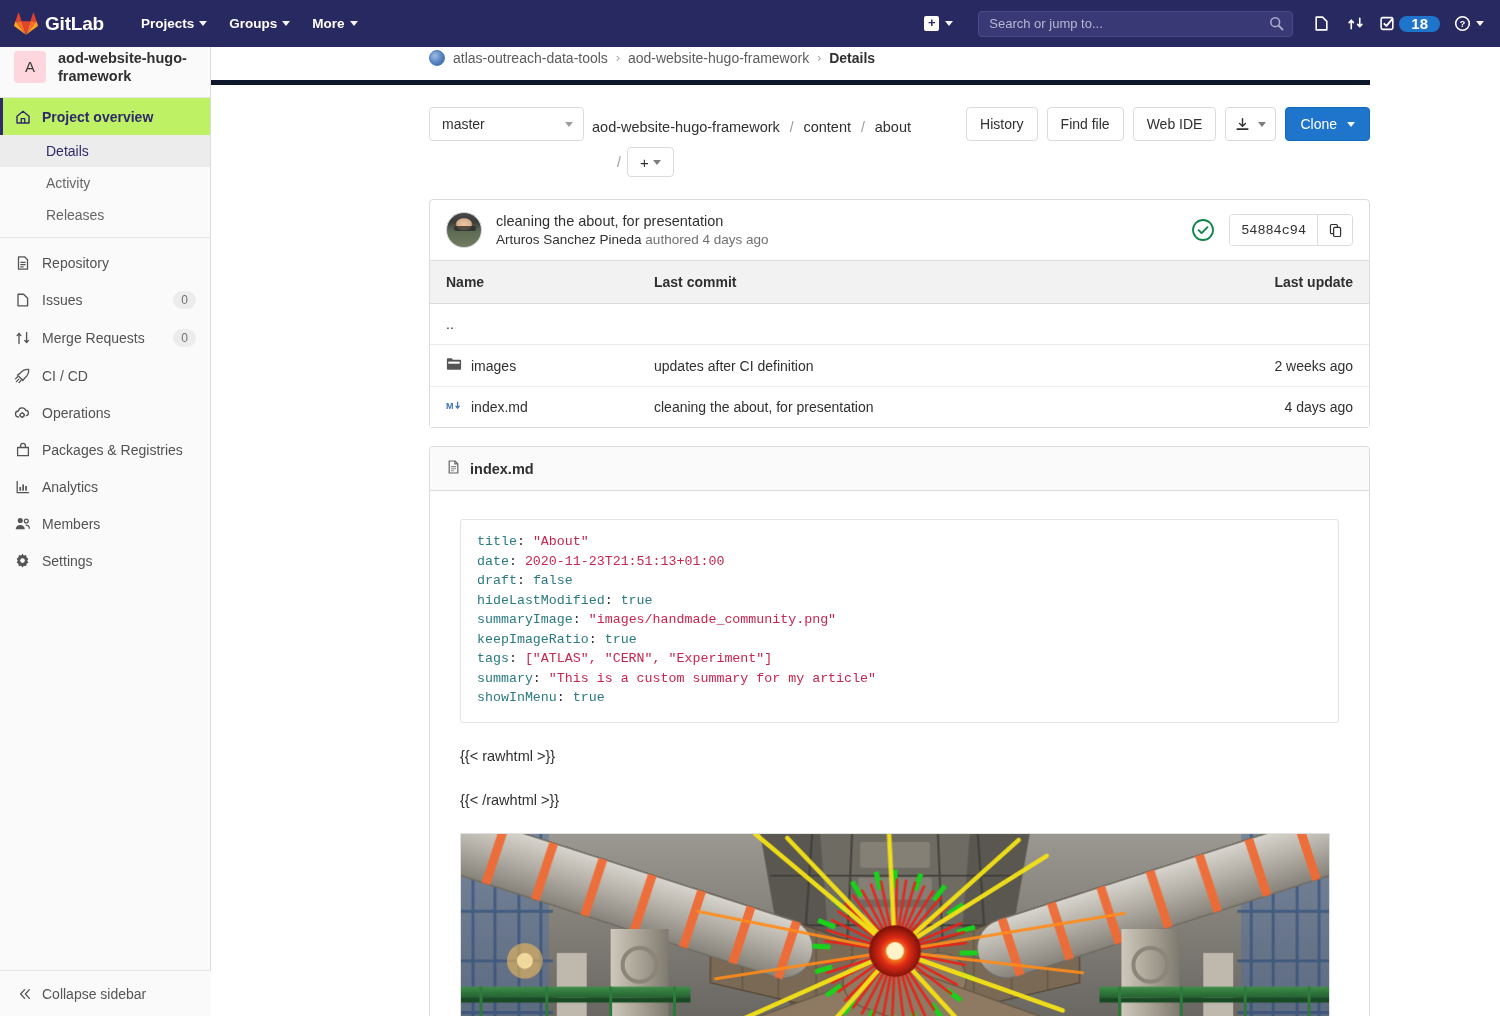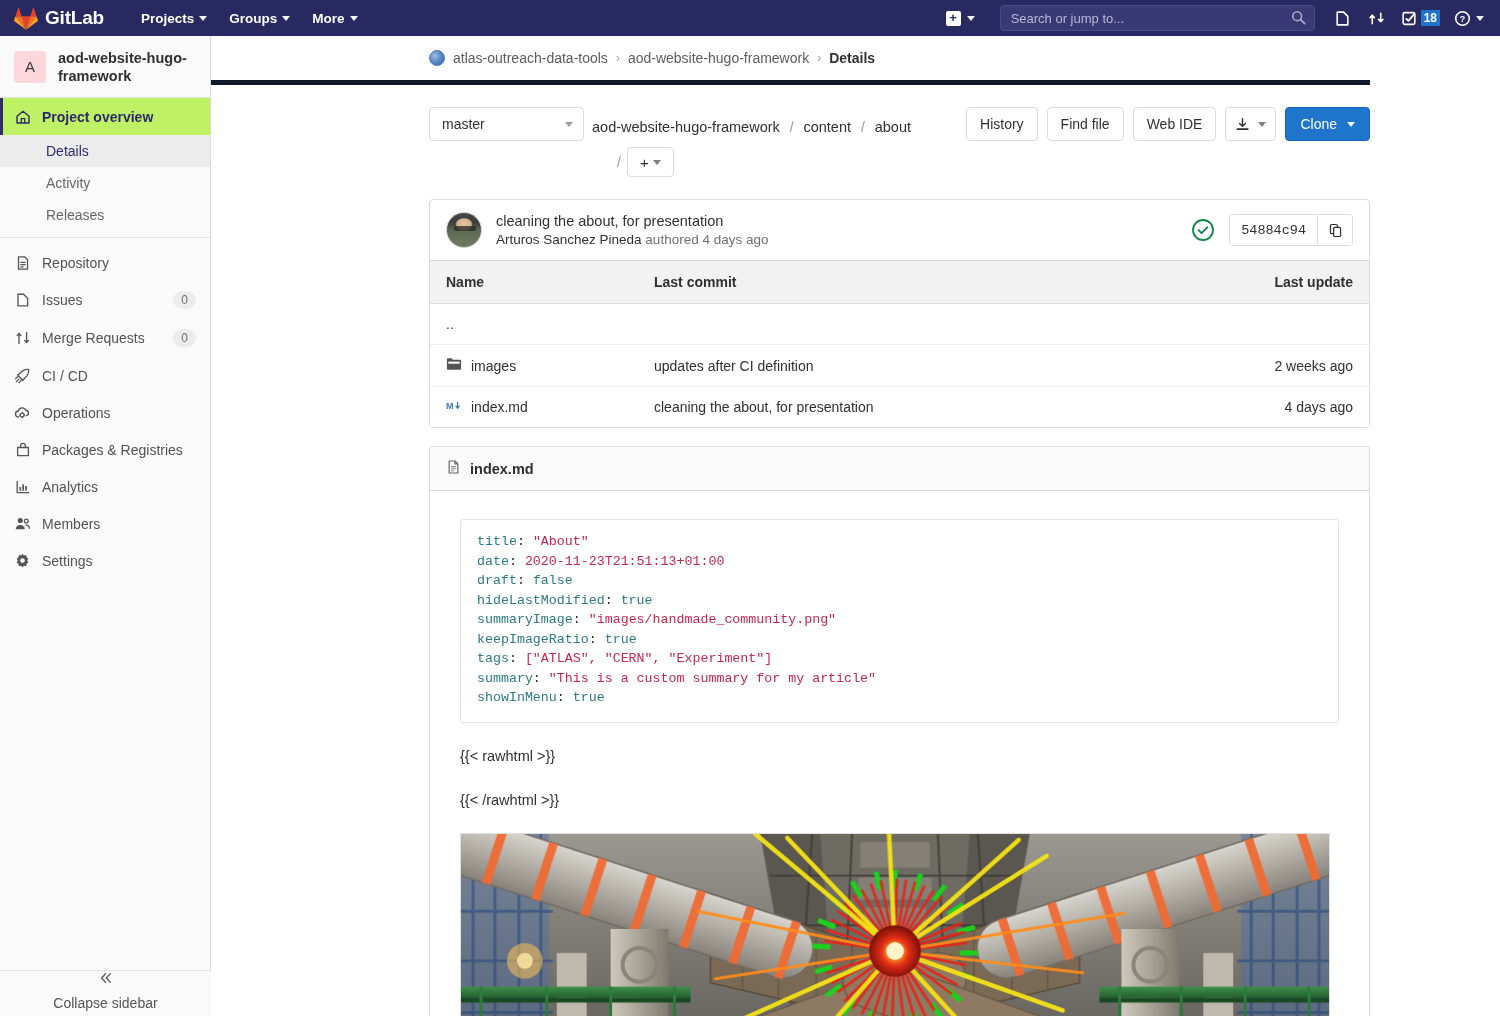--- a/index.html
+++ b/index.html
@@ -10,21 +10,21 @@
     background: #fff;
     font-family: "Liberation Sans", sans-serif;
     font-size: 14px;
     color: #2e2e2e;
     -webkit-font-smoothing: antialiased;
   }
 
   
   .navbar {
     position: absolute; top: 0; left: 0;
-    width: 1500px; height: 36px;
+    width: 1500px; height: 47px;
     background: #292961;
     display: flex; align-items: center;
     padding: 0 10px 0 14px;
     z-index: 50;
   }
   .nav-logo { display: flex; align-items: center; gap: 7px; margin-right: 26px; }
   .nav-logo .gl-fox { width: 24px; height: 23px; display: block; }
   .nav-logo .gl-word { color: #fff; font-size: 19px; font-weight: bold; letter-spacing: -0.2px; }
   .nav-links { display: flex; align-items: center; gap: 0; }
   .nav-link {
@@ -59,22 +59,22 @@
   .search-input::placeholder { color: #b7b7d6; }
   .search-mag {
     position: absolute; right: 9px; top: 5px; width: 15px; height: 15px; opacity: .75;
   }
   .nav-icon-btn {
     width: 32px; height: 28px; display: flex; align-items: center; justify-content: center;
     cursor: pointer; border-radius: 3px; color: #fff; position: relative;
   }
   .todo-wrap { display: flex; align-items: center; gap: 3px; padding: 3px 6px; border-radius: 3px; cursor: pointer; color:#fff;}
   .todo-badge {
-    background: #1f75cb; color: #fff; font-size: 12px; font-weight: bold;
-    border-radius: 0; padding: 1px 3px; line-height: 14px;
+    background: #1f75cb; color: #fff; font-size: 15px; font-weight: bold;
+    border-radius: 8px; padding: 1px 12px; line-height: 14px;
   }
   .help-wrap { display:flex; align-items:center; gap:5px; padding: 4px 6px; border-radius:3px; cursor:pointer; color:#fff;}
 
   
   .sidebar {
     position: absolute; top: 36px; left: 0;
     width: 211px; height: 980px;
     background: #fafafa;
     border-right: 1px solid #dbdbdb;
     z-index: 30;
@@ -115,21 +115,20 @@
     margin-left: auto; background: #ececec; color: #707070; font-size: 12px;
     border-radius: 10px; padding: 2px 8px; min-width: 22px; text-align: center;
   }
   .side-divider { height: 1px; background: #e5e5e5; margin: 6px 0; }
   .collapse-bar {
     position: absolute; bottom: 0; left: 0; width: 211px; height: 46px;
     border-top: 1px solid #e5e5e5;
     display: flex; align-items: center; gap: 10px;
     padding: 0 18px; font-size: 14px; color: #555; cursor: pointer;
     background: #fafafa;
-    flex-direction: column;
   }
 
   
   .main {
     position: absolute; top: 36px; left: 211px;
     width: 1289px; height: 980px;
     background: #fff;
     overflow: hidden;
   }
   .breadcrumbs-row {

